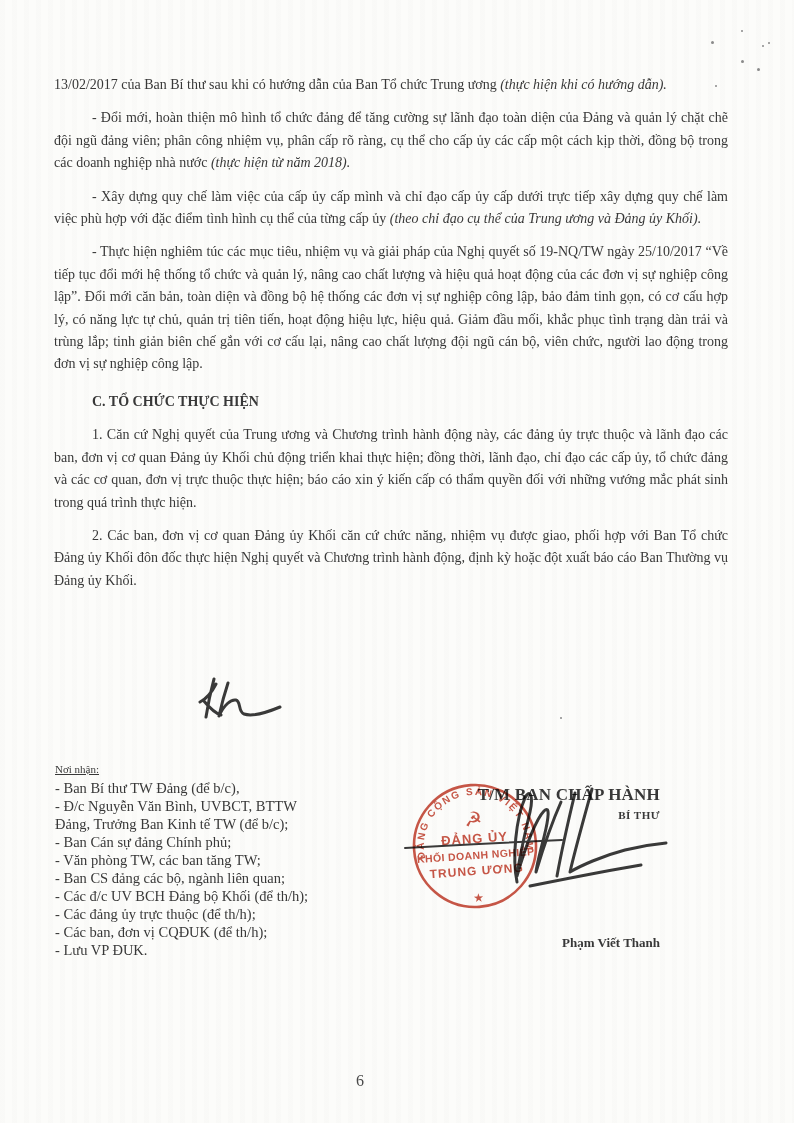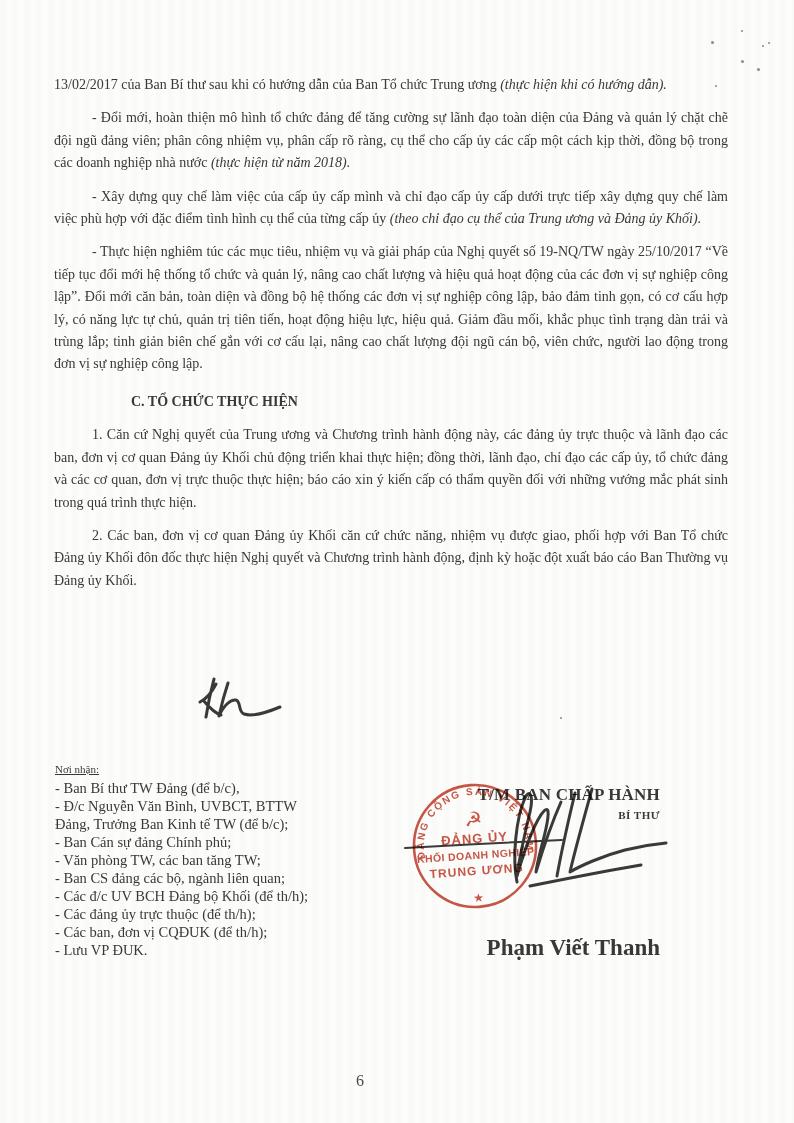--- a/index.html
+++ b/index.html
@@ -15,30 +15,30 @@
   }
   
   .bodytext{
     position:absolute;left:54px;top:74px;width:674px;
     font-size:14px;line-height:22.4px;text-align:justify;
   }
   .para{margin:0 0 11px 0;}
   .para.indent{text-indent:38px;}
   .para.heading{font-weight:bold;margin:15px 0 11px 0;}
   .it{font-style:italic;}
-  .b{font-weight:bold;margin-left:39px;}
+  .b{font-weight:bold;}
   
   .recipients{position:absolute;left:55px;top:763px;width:330px;}
   .recip-title{font-size:11px;text-decoration:underline;margin-bottom:4px;}
   .recip-line{font-size:14.5px;line-height:18px;white-space:nowrap;}
   
   .sigblock{position:absolute;left:388px;top:785px;width:272px;height:185px;text-align:right;}
   .sig-authority{font-size:17px;font-weight:bold;letter-spacing:0.2px;}
   .sig-title{font-size:11px;font-weight:bold;margin-top:4px;letter-spacing:0.5px;}
-  .sig-name{position:absolute;top:150px;left:0;right:0;font-size:23px;font-weight:bold;}
+  .sig-name{position:absolute;top:150px;left:0;right:0;font-size:13px;font-weight:bold;}
   
   .stamp{position:absolute;left:405px;top:776px;width:140px;height:140px;opacity:0.88;mix-blend-mode:multiply;}
   .stamp text{fill:var(--stamp-red);font-family:"Liberation Sans", sans-serif;}
   .stamp .ring{font-size:10px;font-weight:bold;letter-spacing:1.9px;}
   .stamp .emblem{font-family:"DejaVu Sans", sans-serif;font-size:20px;font-weight:normal;}
   .stamp .l1{font-size:13px;font-weight:bold;letter-spacing:1px;}
   .stamp .l2{font-size:10.5px;font-weight:bold;letter-spacing:0.4px;}
   .stamp .l3{font-size:12px;font-weight:bold;letter-spacing:1px;}
   .stamp .star{font-family:"DejaVu Sans", sans-serif;font-size:12px;}
   

